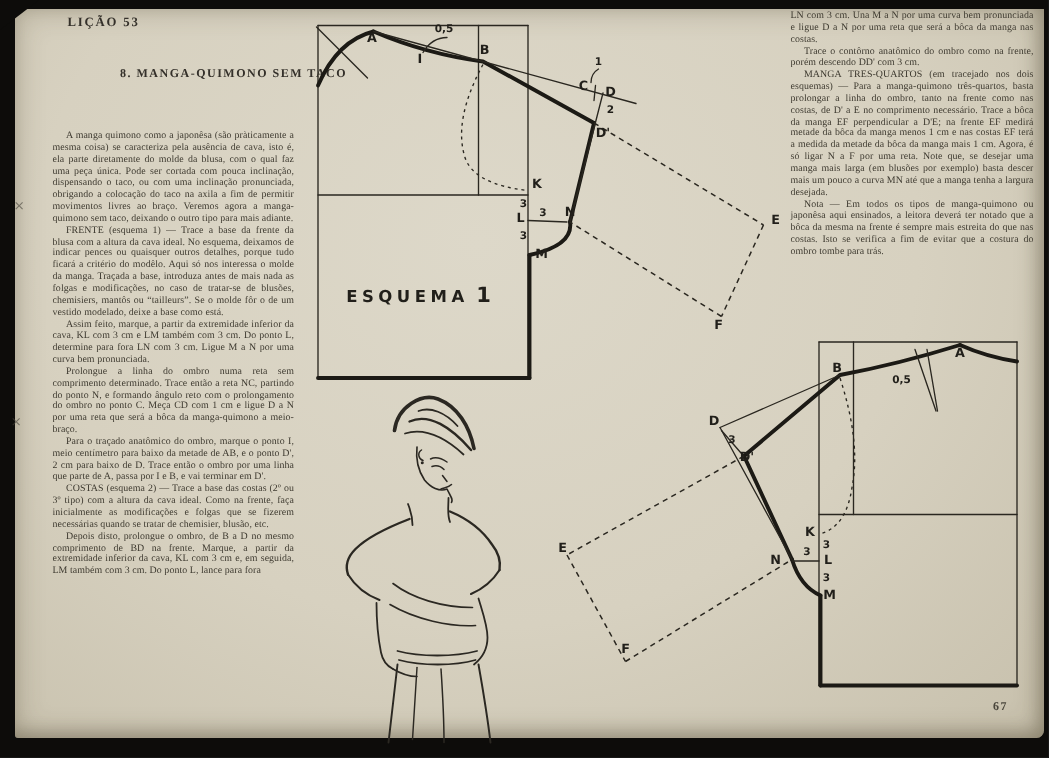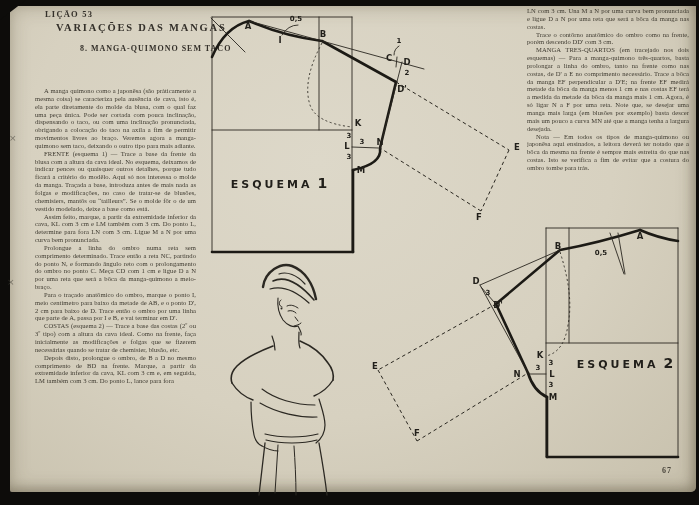--- a/index.html
+++ b/index.html
@@ -42,21 +42,20 @@
   .penmark{position:absolute;font:9px "DejaVu Sans",sans-serif;color:rgba(70,66,58,.6);}
 </style>
 </head>
 <body>
 
 <div class="scan">
   <div class="page"></div>
   <div class="corner-tl"></div>
 
   <div class="hdr h-lesson">LIÇÃO 53</div>
-  <div class="hdr h-title">VARIAÇÕES DAS MANGAS</div>
   <div class="hdr h-section">8.   MANGA-QUIMONO SEM TACO</div>
 
   <div class="col col-left">
     <p>A manga quimono como a japonêsa (são pràticamente a mesma coisa) se caracteriza pela ausência de cava, isto é, ela parte diretamente do molde da blusa, com o qual faz uma peça única. Pode ser cortada com pouca inclinação, dispensando o taco, ou com uma inclinação pronunciada, obrigando a colocação do taco na axila a fim de permitir movimentos livres ao braço. Veremos agora a manga-quimono sem taco, deixando o outro tipo para mais adiante.</p>
     <p>FRENTE (esquema 1) — Trace a base da frente da blusa com a altura da cava ideal. No esquema, deixamos de indicar pences ou quaisquer outros detalhes, porque tudo ficará a critério do modêlo. Aqui só nos interessa o molde da manga. Traçada a base, introduza antes de mais nada as folgas e modificações, no caso de tratar-se de blusões, chemisiers, mantôs ou “tailleurs”. Se o molde fôr o de um vestido modelado, deixe a base como está.</p>
     <p>Assim feito, marque, a partir da extremidade inferior da cava, KL com 3 cm e LM também com 3 cm. Do ponto L, determine para fora LN com 3 cm. Ligue M a N por uma curva bem pronunciada.</p>
     <p>Prolongue a linha do ombro numa reta sem comprimento determinado. Trace então a reta NC, partindo do ponto N, e formando ângulo reto com o prolongamento do ombro no ponto C. Meça CD com 1 cm e ligue D a N por uma reta que será a bôca da manga-quimono a meio-braço.</p>
     <p>Para o traçado anatômico do ombro, marque o ponto I, meio centímetro para baixo da metade de AB, e o ponto D', 2 cm para baixo de D. Trace então o ombro por uma linha que parte de A, passa por I e B, e vai terminar em D'.</p>
     <p>COSTAS (esquema 2) — Trace a base das costas (2º ou 3º tipo) com a altura da cava ideal. Como na frente, faça inicialmente as modificações e folgas que se fizerem necessárias quando se tratar de chemisier, blusão, etc.</p>
     <p>Depois disto, prolongue o ombro, de B a D no mesmo comprimento de BD na frente. Marque, a partir da extremidade inferior da cava, KL com 3 cm e, em seguida, LM também com 3 cm. Do ponto L, lance para fora</p>
@@ -113,21 +112,21 @@
     <span class="lbl" style="left:207px;top:84px">D'</span>
     <span class="lbl" style="left:163px;top:118px">K</span>
     <span class="lbl num" style="left:154px;top:131px">3</span>
     <span class="lbl" style="left:152px;top:141px">L</span>
     <span class="lbl num" style="left:167px;top:137px">3</span>
     <span class="lbl" style="left:185px;top:137px">N</span>
     <span class="lbl num" style="left:154px;top:152px">3</span>
     <span class="lbl" style="left:166px;top:165px">M</span>
     <span class="lbl" style="left:322px;top:142px">E</span>
     <span class="lbl" style="left:284px;top:212px">F</span>
-    <span class="cap" style="left:84px;top:178px"><span>ESQUEMA</span><span class="capnum">1</span></span>
+    <span class="cap" style="left:84px;top:192px"><span>ESQUEMA</span><span class="capnum">1</span></span>
   </div>
 
   <div class="diagram d2">
     <svg width="339" height="250" viewBox="0 0 339 250">
       <g>
         <path class="tn" d="M186 3 L318 3"></path>
         <path class="tn" d="M318 3 L318 232"></path>
         <path class="tn" d="M186 3 L186 232"></path>
         <path class="tn" d="M186 118 L318 118"></path>
         <path class="tn" d="M209 3 L209 118"></path>
@@ -163,21 +162,20 @@
     <span class="lbl" style="left:138px;top:80px">D'</span>
     <span class="lbl" style="left:180px;top:130px">K</span>
     <span class="lbl num" style="left:191px;top:138px">3</span>
     <span class="lbl" style="left:192px;top:149px">L</span>
     <span class="lbl num" style="left:178px;top:143px">3</span>
     <span class="lbl" style="left:157px;top:149px">N</span>
     <span class="lbl num" style="left:191px;top:160px">3</span>
     <span class="lbl" style="left:193px;top:172px">M</span>
     <span class="lbl" style="left:15px;top:141px">E</span>
     <span class="lbl" style="left:57px;top:208px">F</span>
-    <span class="cap" style="left:265px;top:138px"><span>ESQUEMA</span><span class="capnum">2</span></span>
   </div>
 
   <svg class="sketch" width="160" height="238" viewBox="0 0 160 238">
     <g stroke="#2b2822" fill="none" stroke-linecap="round" stroke-linejoin="round">
       <path stroke-width="2.4" d="M48 25 C50 9 66 0 77 4 C90 9 98 22 101 37"></path>
       <path stroke-width="1.6" d="M58 19 C71 13 86 23 99 38"></path>
       <path stroke-width="1.2" d="M55 27 C68 23 82 30 94 41"></path>
       <path stroke-width="1.2" d="M64 12 C72 9 82 13 90 22"></path>
       <path stroke-width="1.1" d="M63 36 C62 45 64 52 68 58 C72 63 78 66 83 64 C86 70 87 71 86 73"></path>
       <path stroke-width="1" d="M73 49 C76 48 79 49 81 51"></path>

